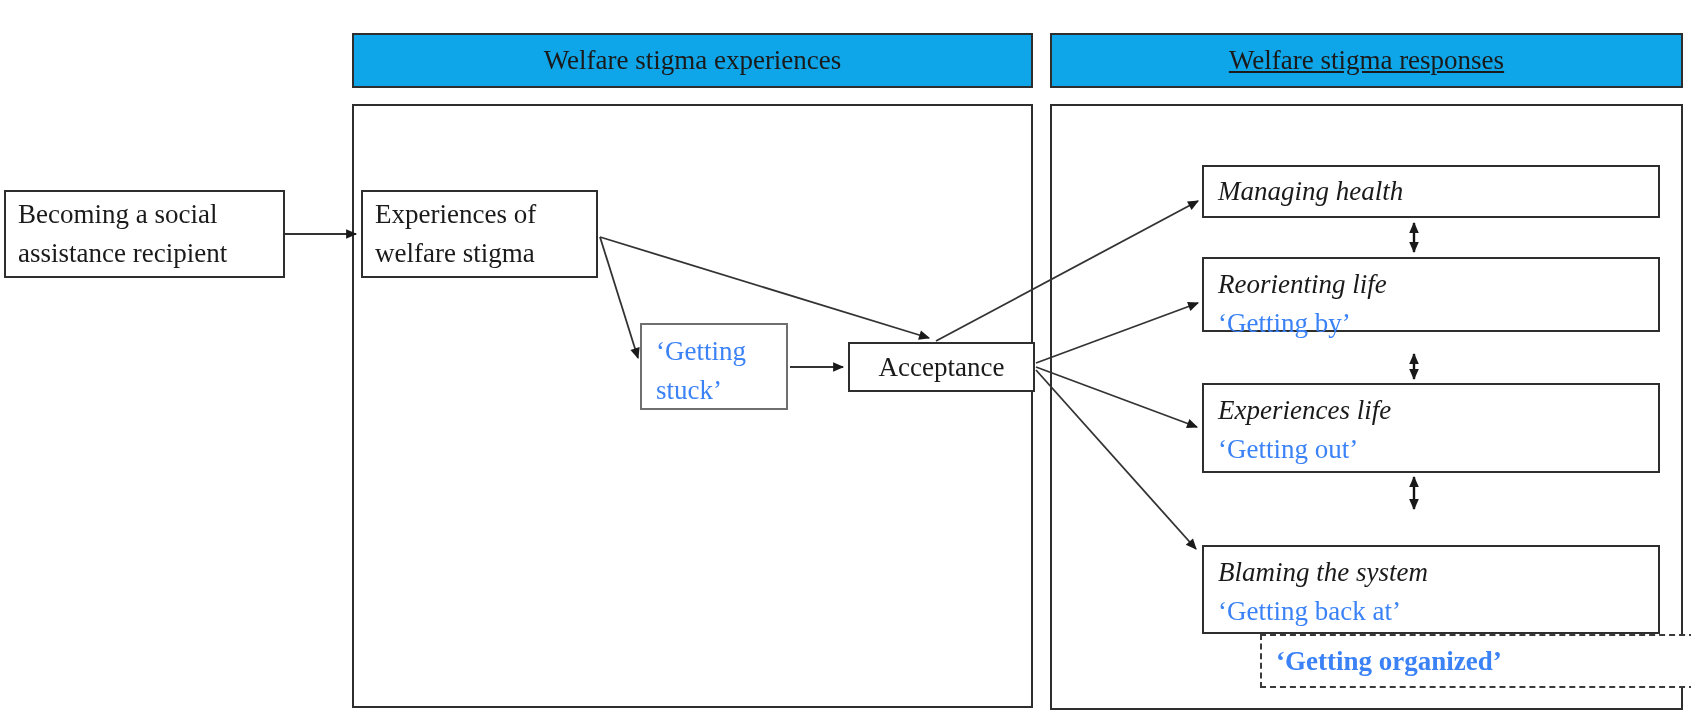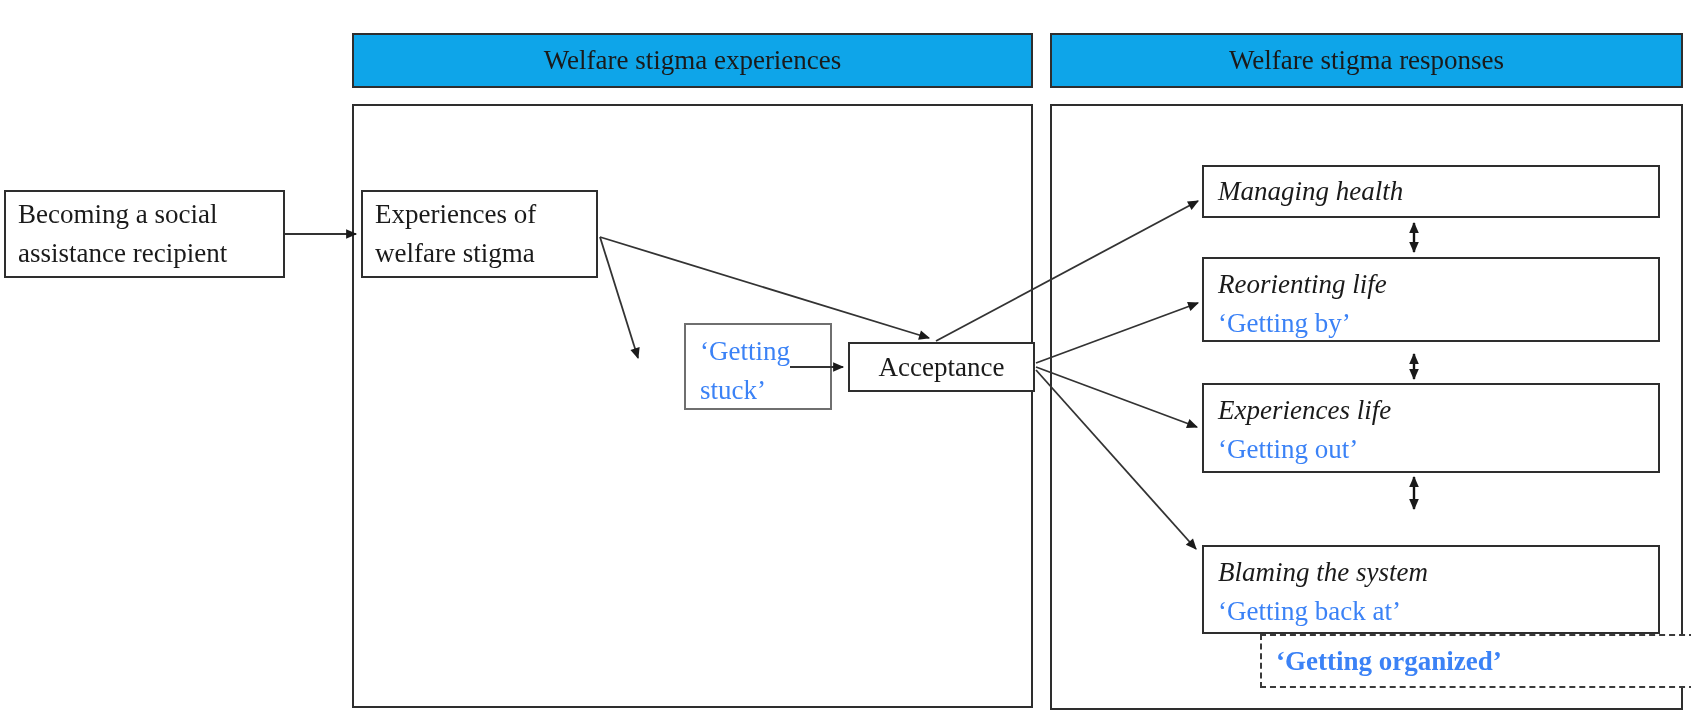--- a/index.html
+++ b/index.html
@@ -34,21 +34,21 @@
     box-sizing:border-box;
     font-size:27px;
     line-height:39px;
     z-index:3;
     padding:3px 0 0 12px;
   }
   .node.center{
     display:flex;align-items:center;justify-content:center;
     padding:4px;
   }
-  .node.gray-border{border-color:#6f6f6f;margin-left:44px;}
+  .node.gray-border{border-color:#6f6f6f;}
   .node.dashed{
     border:2px dashed #3a3a3a;
     display:flex;align-items:center;
     padding:0 0 0 14px;
   }
   .rtitle{font-style:italic;display:block;}
   .muted{color:#3b82f6;}
   .resp{padding:6px 8px 0 14px;}
   .resp.single{display:flex;align-items:center;padding:0 8px 0 14px;}
   svg.arrow-layer{
@@ -60,21 +60,21 @@
   svg.arrow-layer line.thick{stroke-width:2.4;stroke:#111111;}
 </style>
 </head>
 <body>
 
 <div class="canvas">
 
   <div class="headerbox" style="left:352px;top:33px;width:681px;height:55px;">
     <span>Welfare stigma experiences</span>
   </div>
-  <div class="headerbox" style="left:1050px;top:33px;width:633px;height:55px;">
+  <div class="headerbox" style="left:1050px;top:33px;width:633px;height:55px;text-decoration:underline;">
     <span>Welfare stigma responses</span>
   </div>
 
   <div class="container" style="left:352px;top:104px;width:681px;height:604px;"></div>
   <div class="container" style="left:1050px;top:104px;width:633px;height:606px;"></div>
 
   <div class="node" style="left:4px;top:190px;width:281px;height:88px;">
     <span>Becoming a social assistance recipient</span>
   </div>
 
@@ -87,21 +87,21 @@
   </div>
 
   <div class="node center" style="left:848px;top:342px;width:187px;height:50px;">
     <span>Acceptance</span>
   </div>
 
   <div class="node resp single" style="left:1202px;top:165px;width:458px;height:53px;">
     <span class="rtitle">Managing health</span>
   </div>
 
-  <div class="node resp" style="left:1202px;top:257px;width:458px;height:85px;">
+  <div class="node resp" style="left:1202px;top:257px;width:458px;height:75px;">
     <span class="rtitle">Reorienting life</span>
     <span class="muted">‘Getting by’</span>
   </div>
 
   <div class="node resp" style="left:1202px;top:383px;width:458px;height:90px;">
     <span class="rtitle">Experiences life</span>
     <span class="muted">‘Getting out’</span>
   </div>
 
   <div class="node resp" style="left:1202px;top:513px;width:458px;height:89px;margin-top:32px;">

